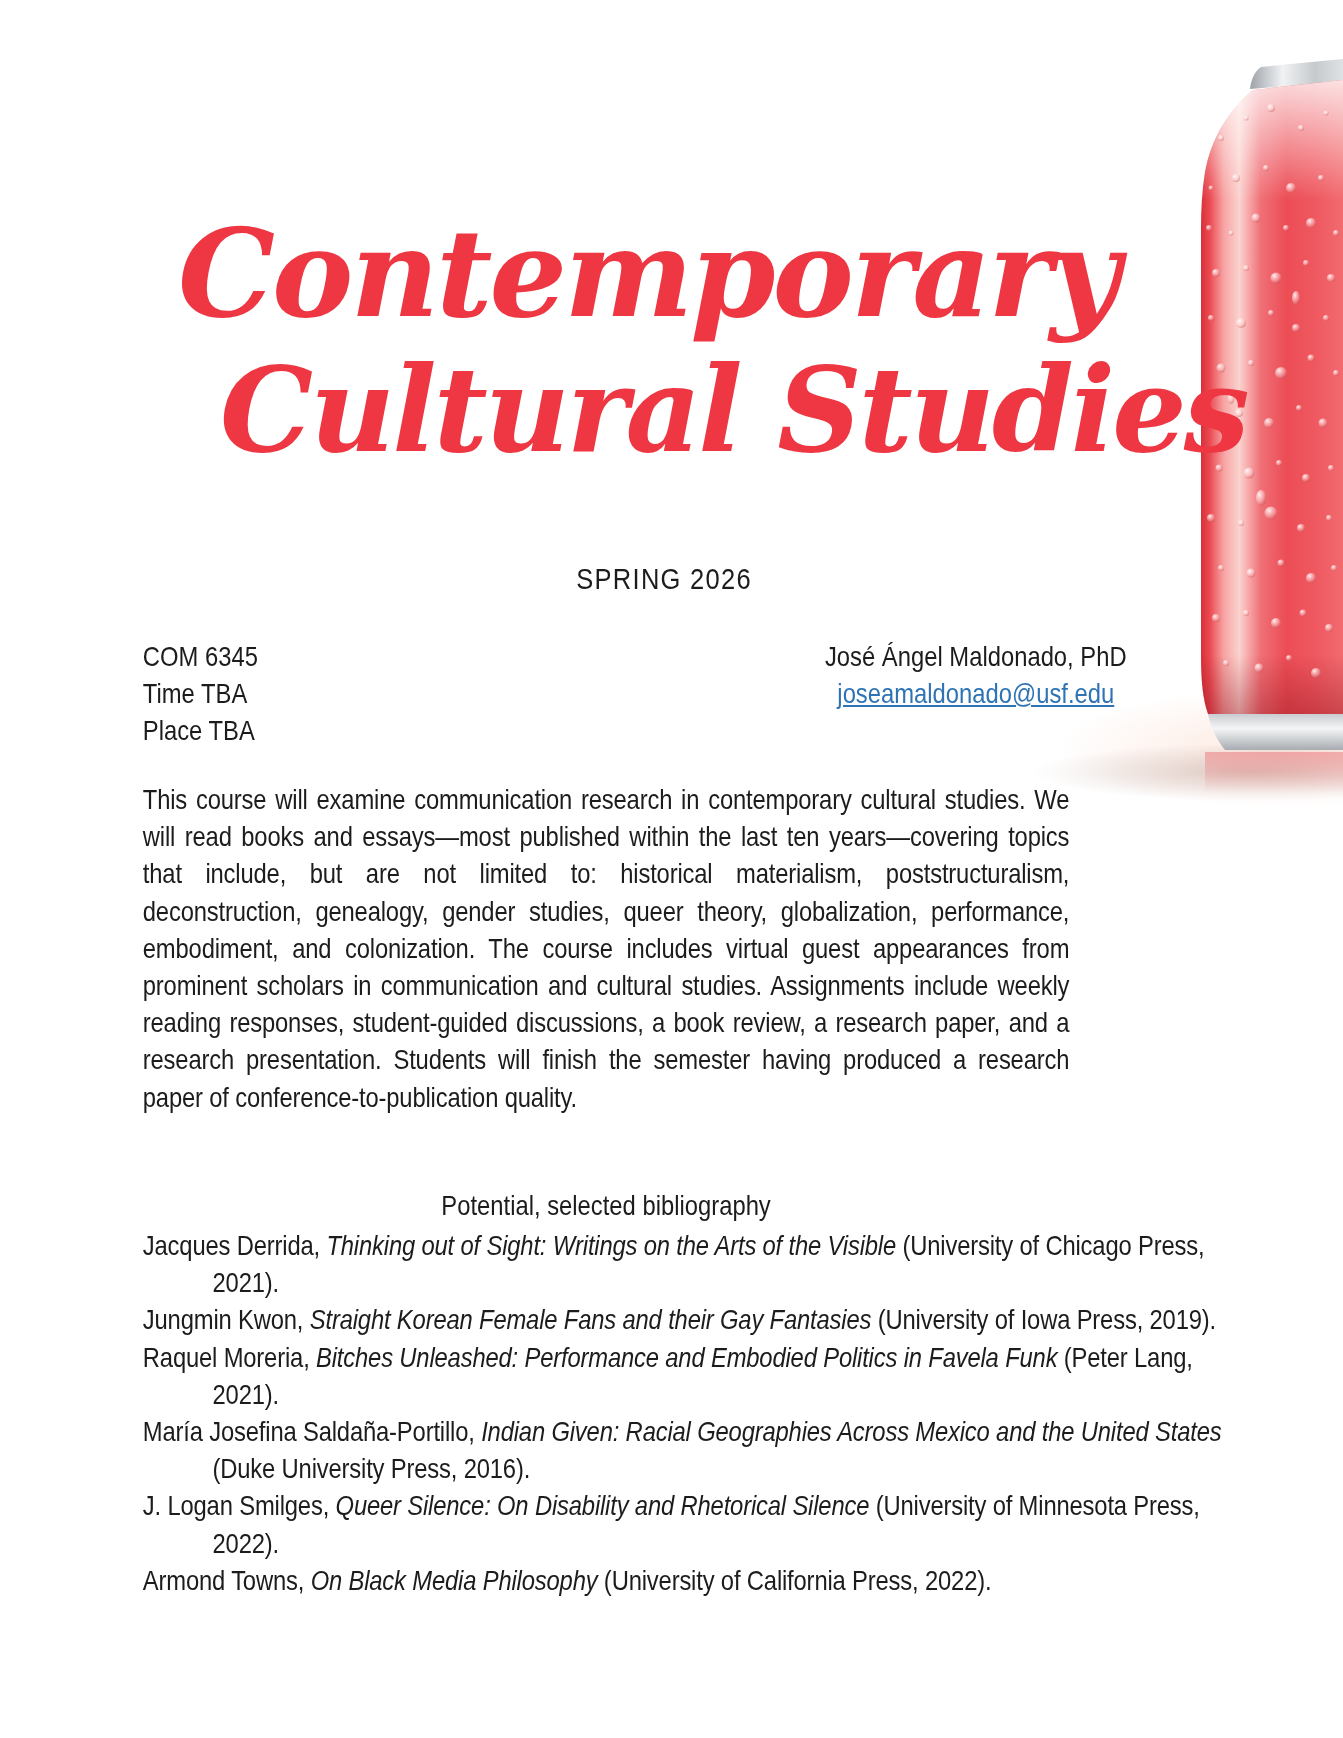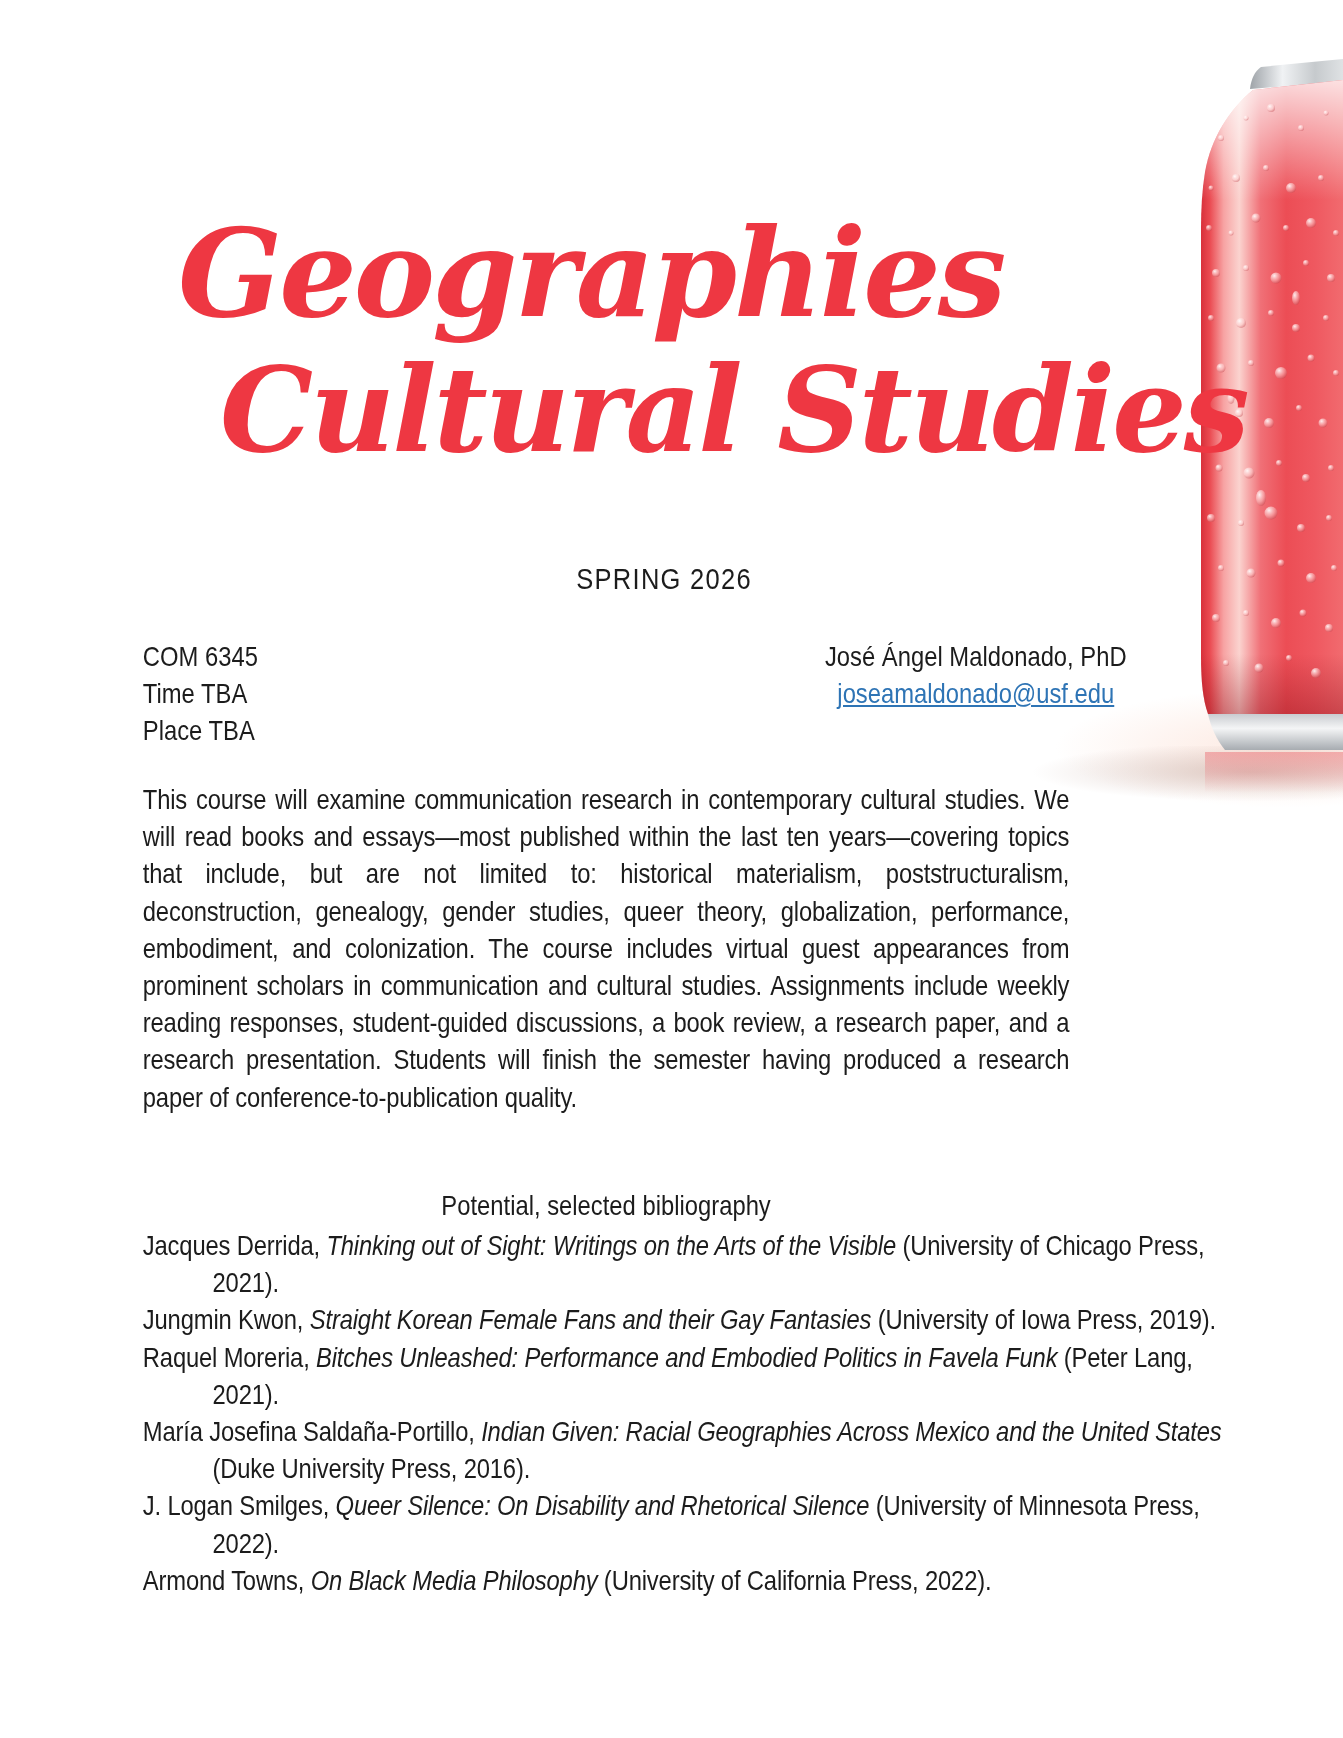--- a/index.html
+++ b/index.html
@@ -194,21 +194,21 @@
       <ellipse cx="70" cy="440" rx="5" ry="8"></ellipse>
         <ellipse cx="105" cy="240" rx="4" ry="7"></ellipse>
       <ellipse cx="40" cy="340" rx="3.5" ry="6"></ellipse>
     </g>
   </g>
 
   <path d="M17,656 L152,656 L152,692 L34,692 C26,682 20,670 17,656 Z" fill="url(#rimBottom)"></path>
   <rect x="14" y="694" width="138" height="41" fill="url(#refl)"></rect>
 </svg>
 
-<div class="title title-1">Geographies</div>
+<div class="title title-1">Contemporary</div>
 <div class="title title-2">Cultural Studies</div>
 
 <div class="scalewrap">
 
   <div class="semester">SPRING 2026</div>
 
   <div class="course-info">
     <div>COM 6345</div>
     <div>Time TBA</div>
     <div>Place TBA</div>

